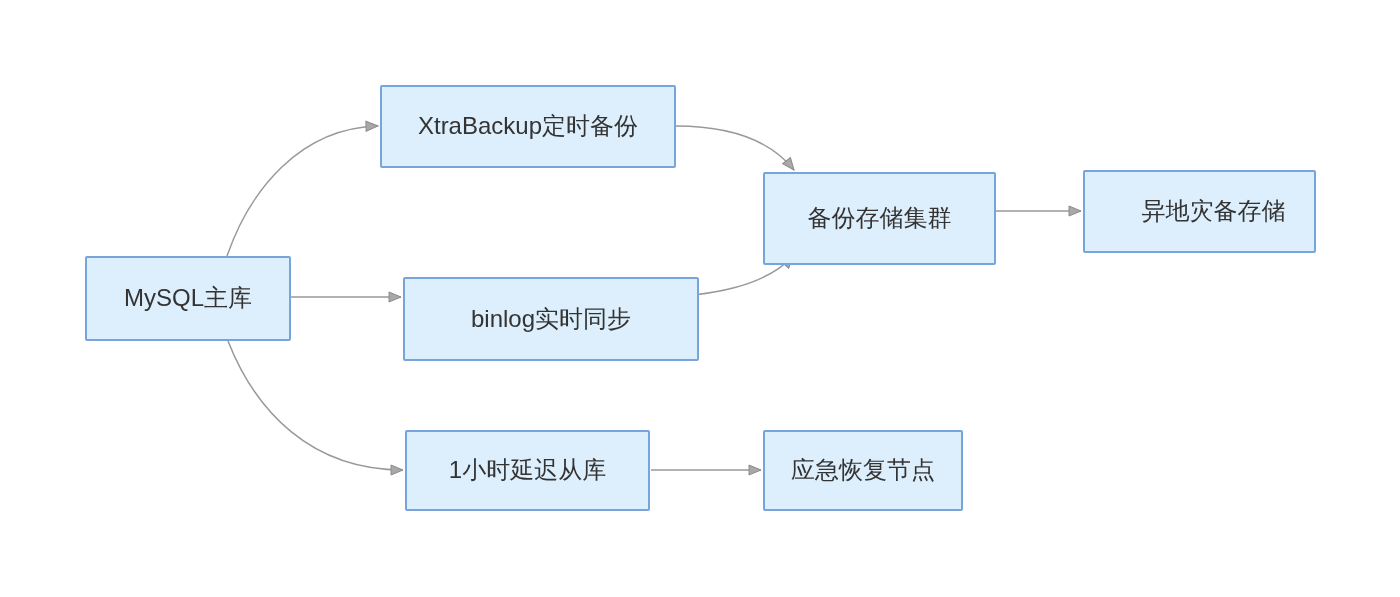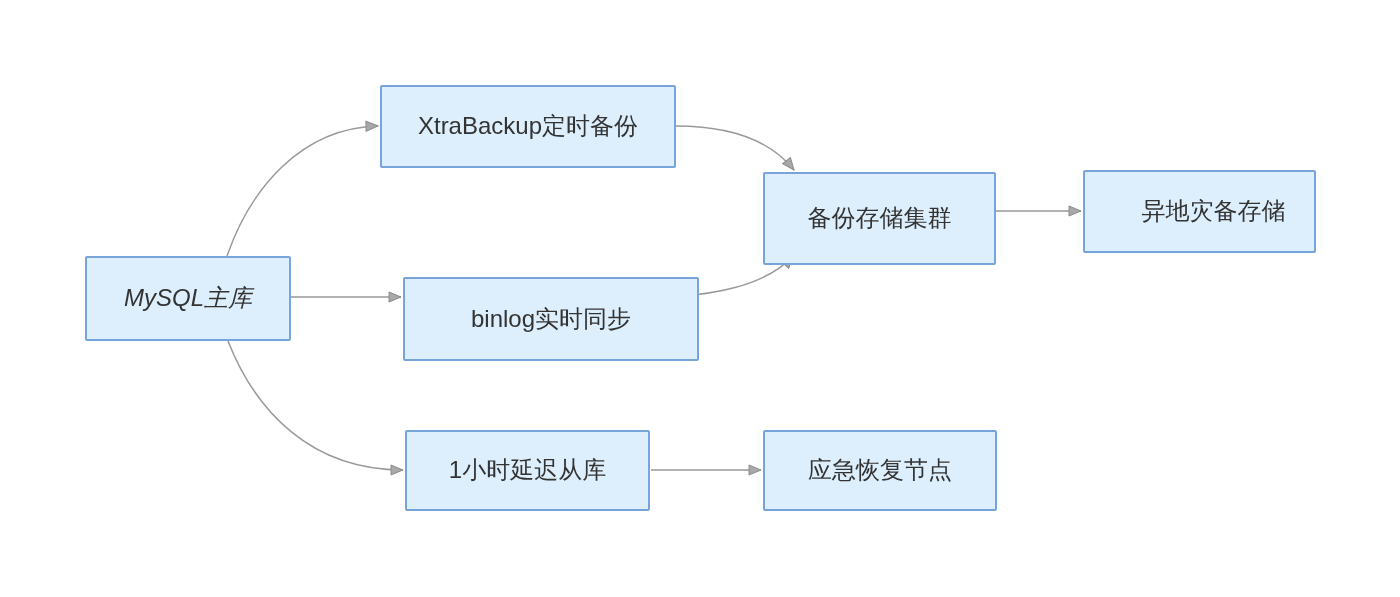--- a/index.html
+++ b/index.html
@@ -28,27 +28,27 @@
     box-sizing: border-box;
     cursor: default;
   }
   .node .label {
     color: #333333;
     font-size: 24px;
     line-height: 1.2;
     text-align: center;
     white-space: nowrap;
   }
-  #node-mysql-master   { left:  85px; top: 256px; width: 206px; height: 85px; font-style: italic; }
+  #node-mysql-master   { left:  85px; top: 256px; width: 206px; height: 85px; }
   #node-xtrabackup     { left: 380px; top:  85px; width: 296px; height: 83px; }
   #node-binlog-sync    { left: 403px; top: 257px; width: 296px; height: 84px; margin-top: 20px; }
   #node-delayed-slave  { left: 405px; top: 430px; width: 245px; height: 81px; }
   #node-backup-cluster { left: 763px; top: 172px; width: 233px; height: 93px; }
   #node-offsite-storage{ left:1083px; top: 170px; width: 233px; height: 83px; padding-left: 28px; }
-  #node-emergency-node { left: 763px; top: 430px; width: 234px; height: 81px; }
+  #node-emergency-node { left: 763px; top: 430px; width: 200px; height: 81px; }
 </style>
 </head>
 <body>
 
 <div class="canvas">
 
   <svg class="edge-layer" width="1400" height="597" viewBox="0 0 1400 597" xmlns="http://www.w3.org/2000/svg">
     <defs>
       <marker id="arrowhead" viewBox="0 0 14 12" refX="13" refY="6" markerWidth="14" markerHeight="12" markerUnits="userSpaceOnUse" orient="auto">
         <path d="M1,1 L13,6 L1,11 Z" stroke="#8c8c8c" stroke-width="1" fill="#a8a8a8"></path>

